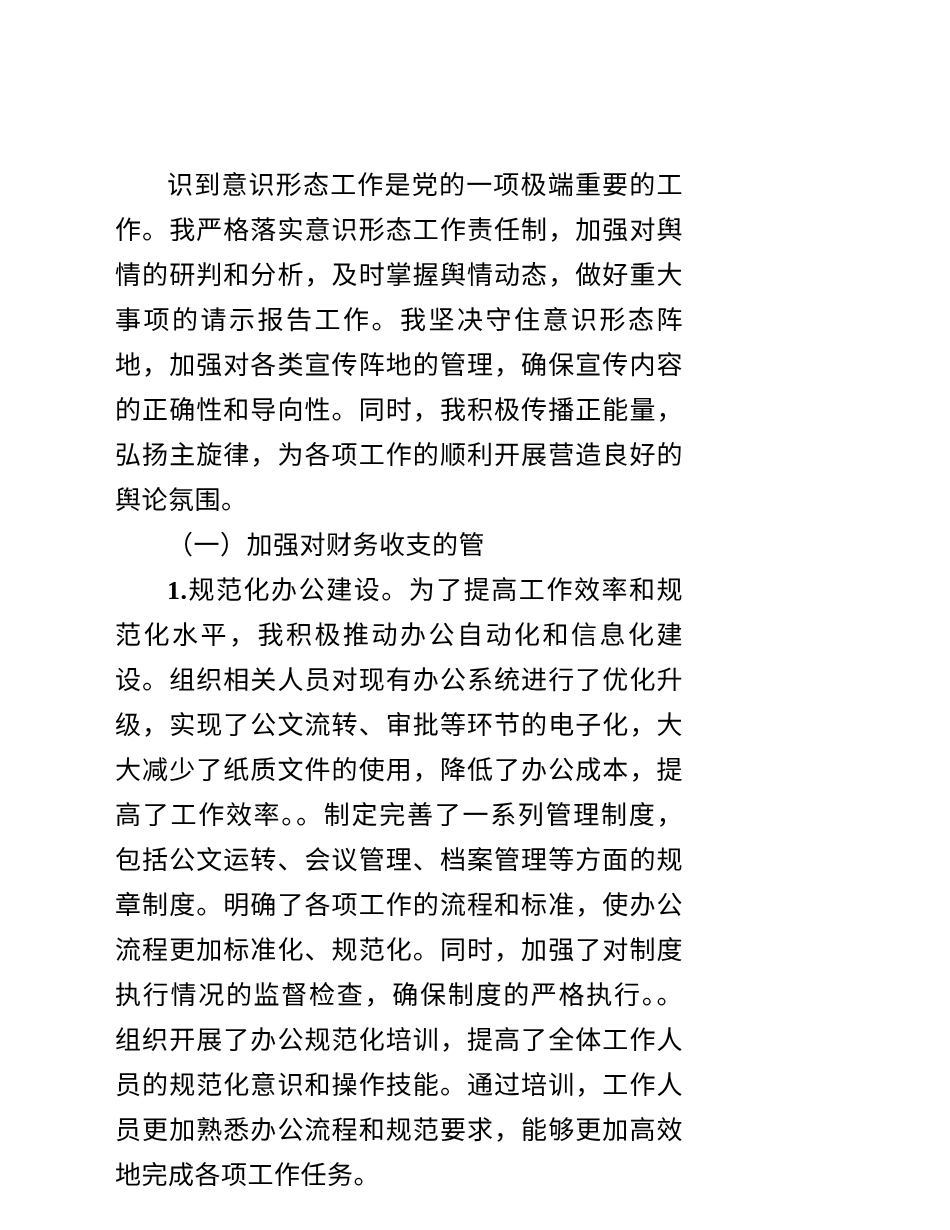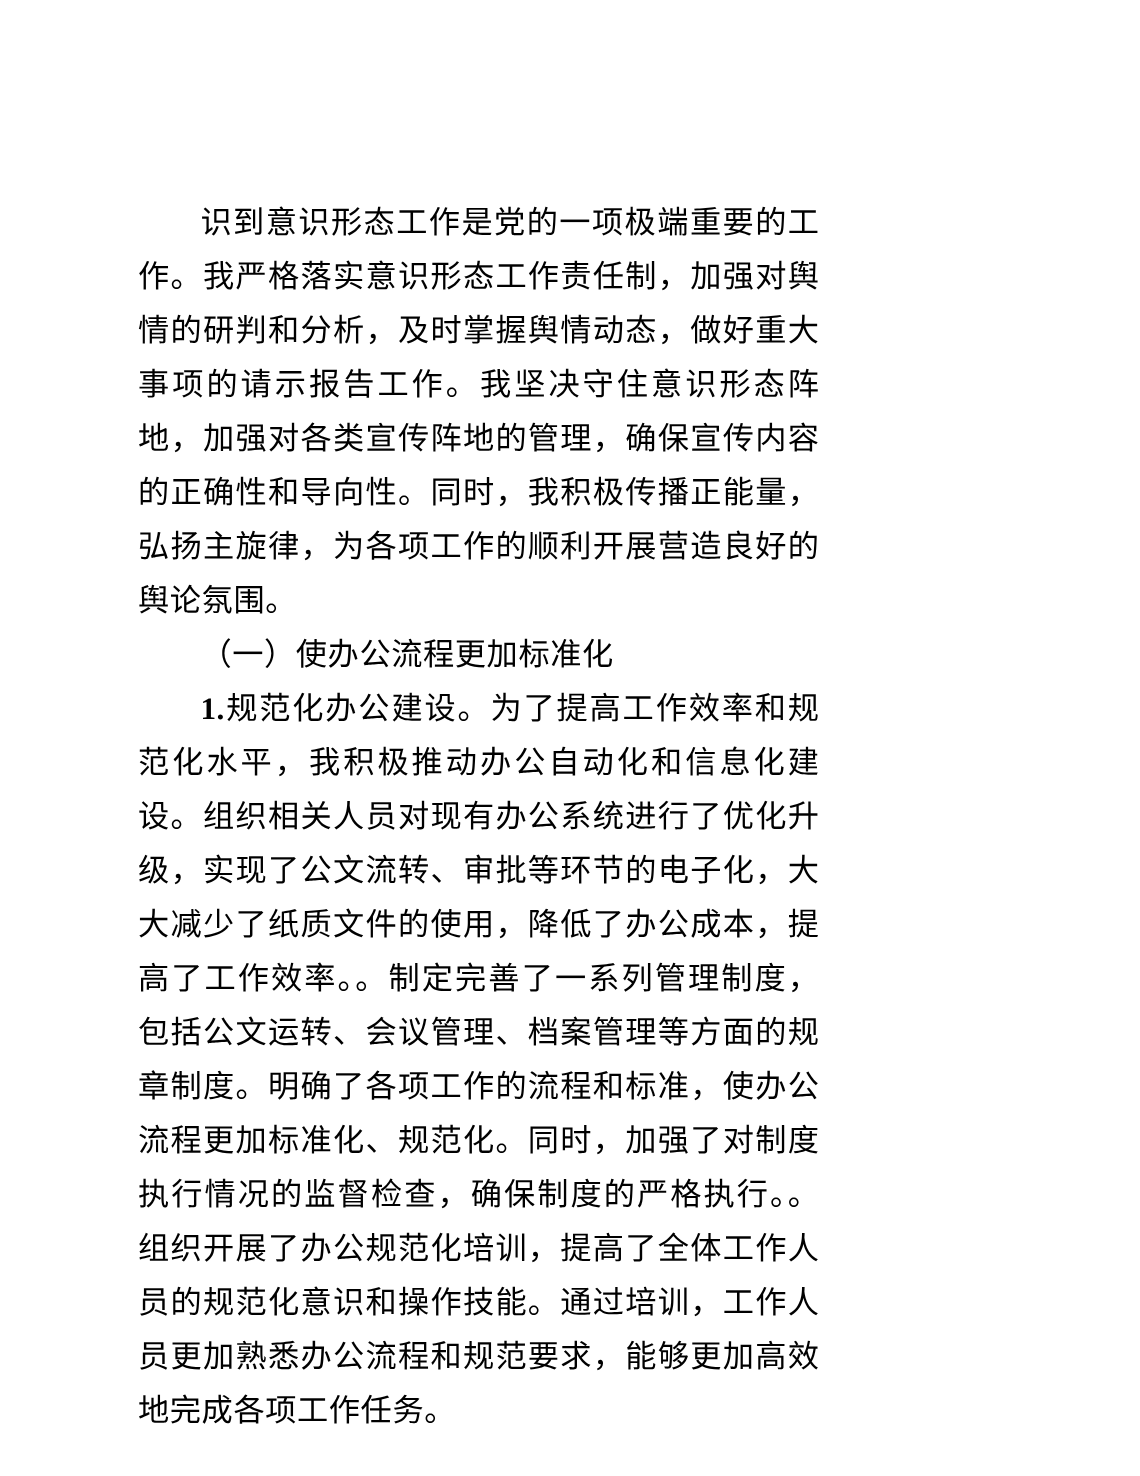--- a/index.html
+++ b/index.html
@@ -39,19 +39,19 @@
 </style>
 </head>
 <body>
 
 <div class="page">
   <div class="content">
 
     <p class="para">识到意识形态工作是党的一项极端重要的工作。我严格落实意识形态工作责任制，加强对舆情的研判和分析，及时掌握舆情动态，做好重大事项的请示报告工作。我坚决守住意识形态阵地，加强对各类宣传阵地的管理，确保宣传内容的正确性和导向性。同时，我积极传播正能量，弘扬主旋律，为各项工作的顺利开展营造良好的舆论氛围。</p>
 
 
-    <p class="para">（一）使办公流程更加标准化</p>
+    <p class="para">（一）加强对财务收支的管</p>
 
     <p class="para"><span class="num">1.</span><span>规范化办公建设。为了提高工作效率和规范化水平，我积极推动办公自动化和信息化建设。组织相关人员对现有办公系统进行了优化升级，实现了公文流转、审批等环节的电子化，大大减少了纸质文件的使用，降低了办公成本，提高了工作效率。。制定完善了一系列管理制度，包括公文运转、会议管理、档案管理等方面的规章制度。明确了各项工作的流程和标准，使办公流程更加标准化、规范化。同时，加强了对制度执行情况的监督检查，确保制度的严格执行。。组织开展了办公规范化培训，提高了全体工作人员的规范化意识和操作技能。通过培训，工作人员更加熟悉办公流程和规范要求，能够更加高效地完成各项工作任务。</span></p>
 
 
   </div>
 </div>
 
 </body></html>

